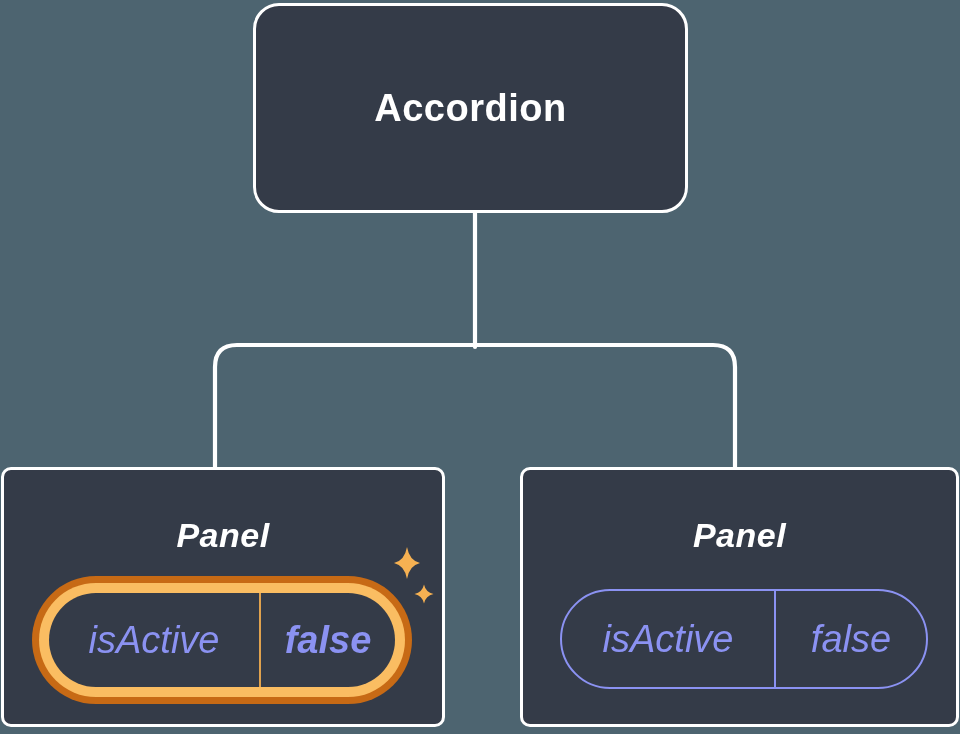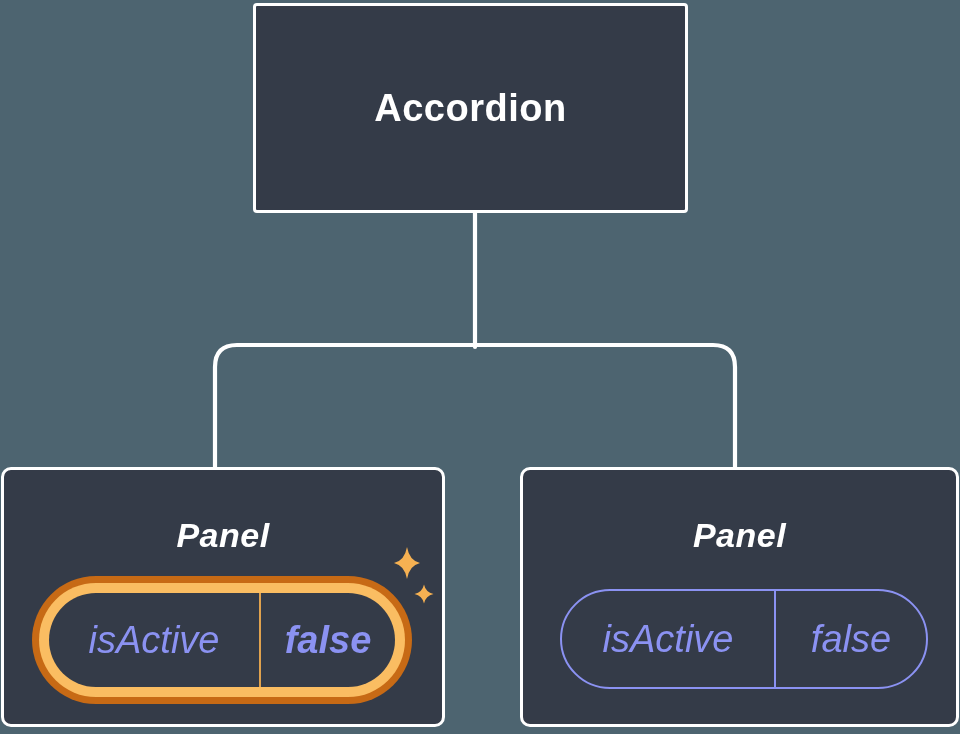--- a/index.html
+++ b/index.html
@@ -21,21 +21,21 @@
   .card {
     position: absolute;
     background: #343b48;
     border: 3.5px solid #ffffff;
     color: #ffffff;
   }
 
   .root-card {
     left: 253px; top: 3px;
     width: 435px; height: 210px;
-    border-radius: 4px;
+    border-radius: 26px;
     display: flex; align-items: center; justify-content: center;
     font-size: 38px; font-weight: 600; letter-spacing: 0.5px;
   }
 
   .panel-card {
     top: 467px; height: 260px;
     border-radius: 10px;
     font-style: italic;
   }
   .panel-left  { left: 1px;   width: 444px; }

